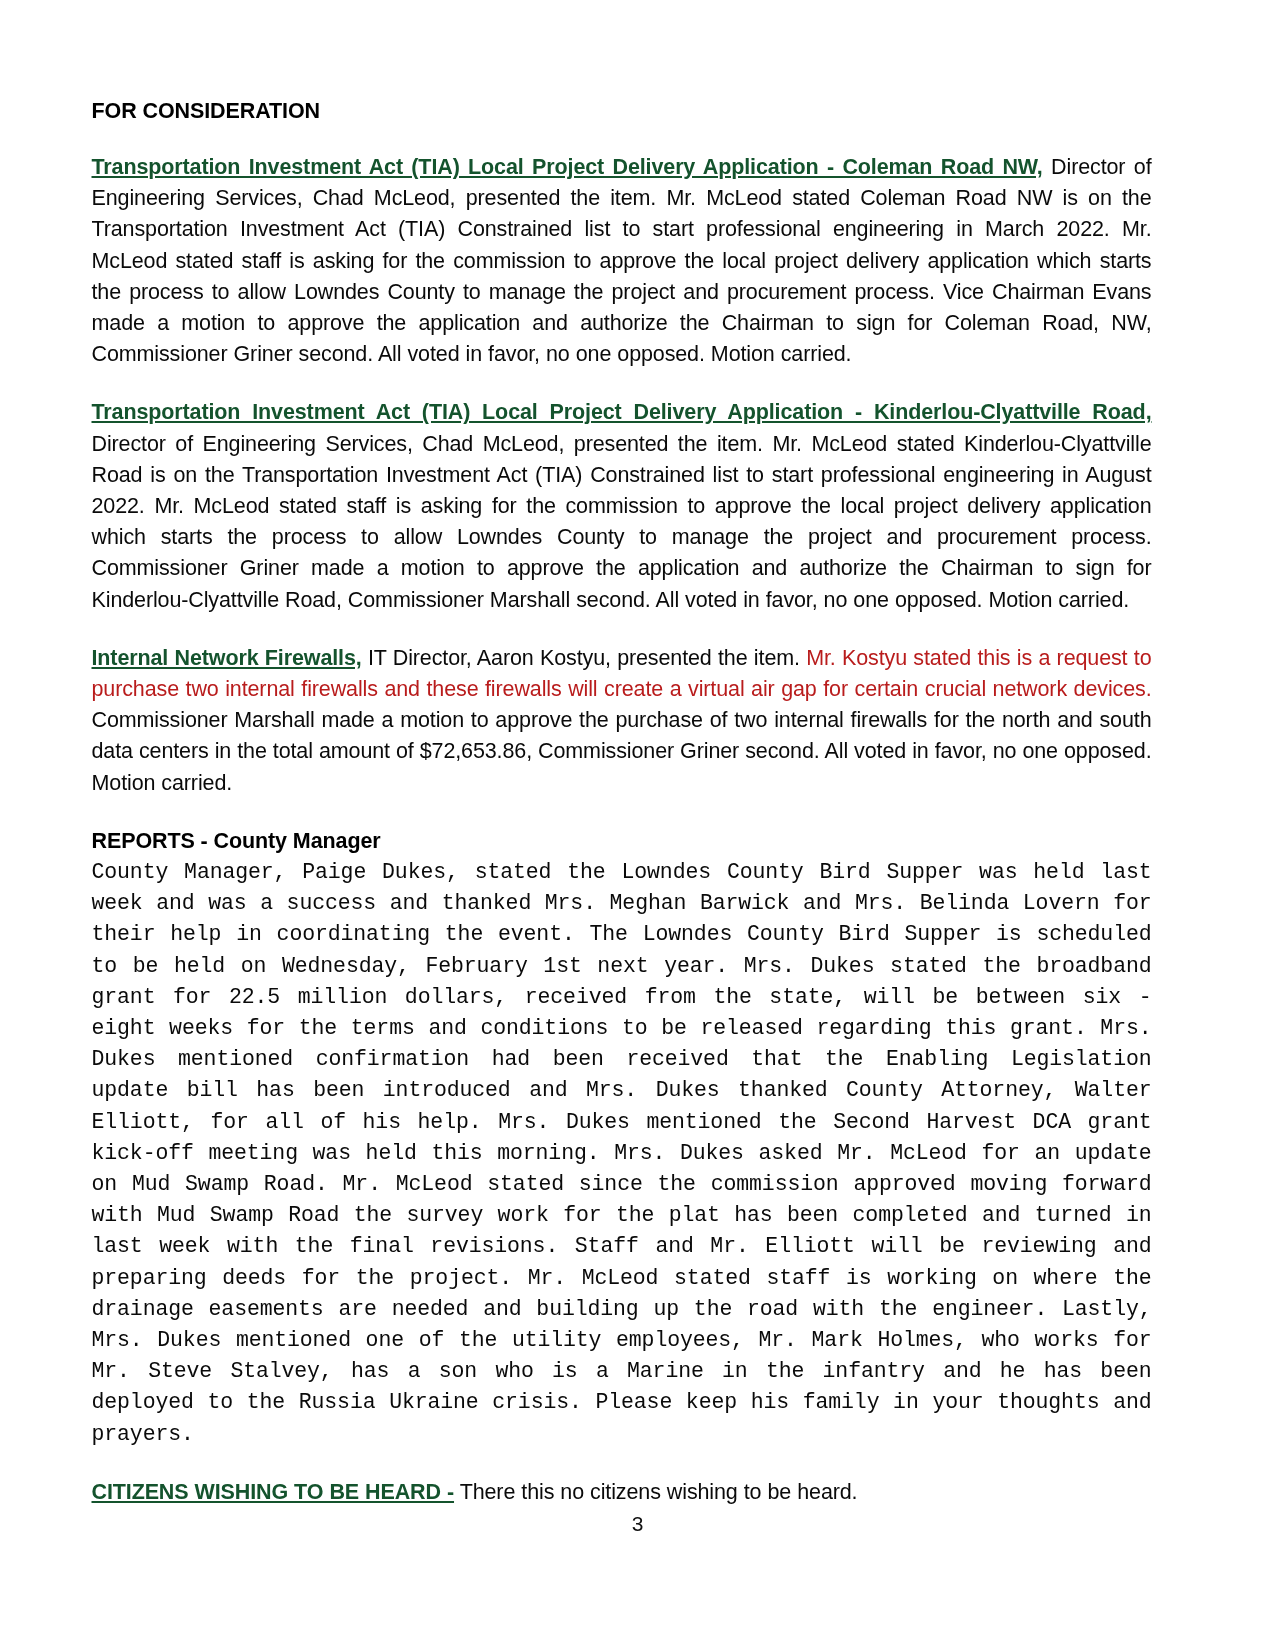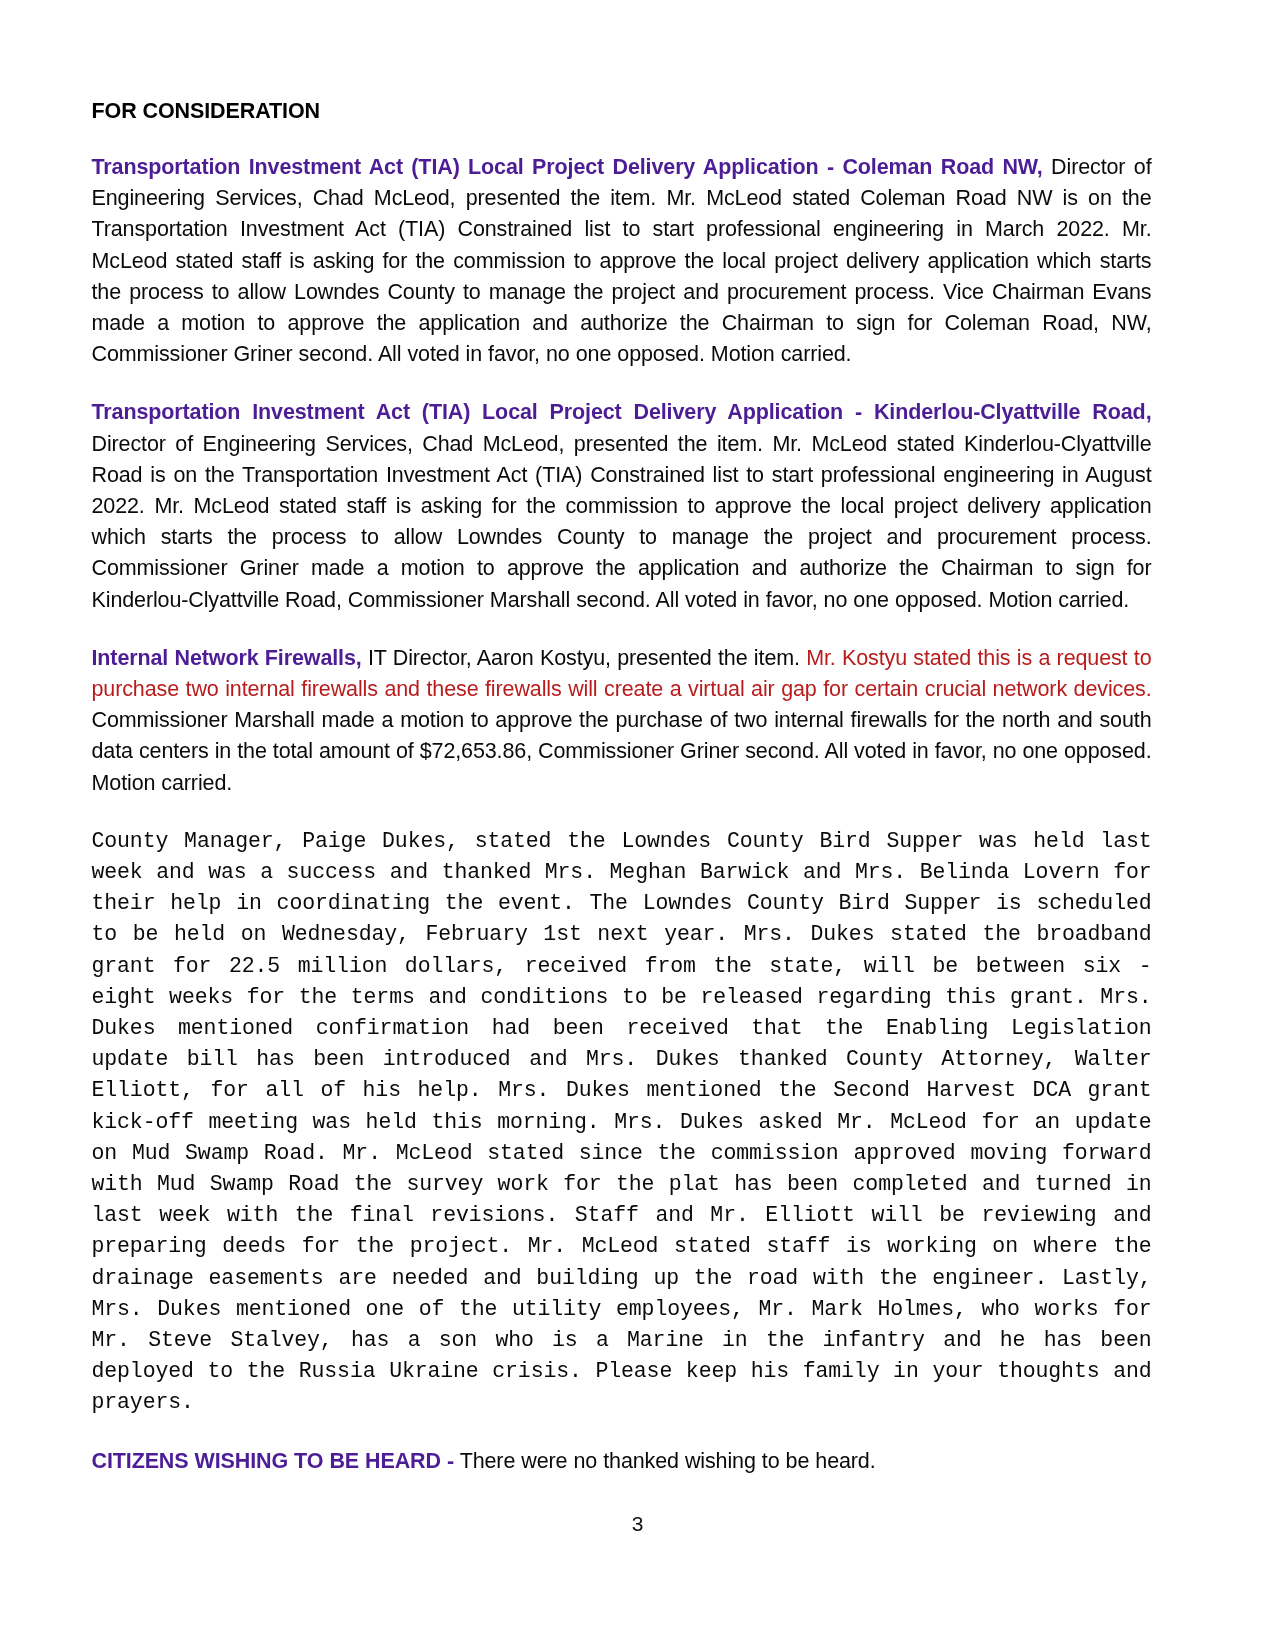--- a/index.html
+++ b/index.html
@@ -45,21 +45,22 @@
     letter-spacing: -0.12px;
     word-spacing: 0.2px;
   }
 
   p.body:last-child {
     margin-bottom: 0;
   }
 
   .lead {
     font-weight: bold;
-    color: #4c1d95;
+    color: #14532d;
+    text-decoration: underline;
   }
 
   .faded {
     color: #b91c1c;
   }
 
   .reports-block {
     margin-bottom: 27px;
   }
 
@@ -96,22 +97,23 @@
 
     <h1 class="section-heading">FOR CONSIDERATION</h1>
 
     <p class="body"><span class="lead">Transportation Investment Act (TIA) Local Project Delivery Application - Coleman Road NW,</span><span> Director of Engineering Services, Chad McLeod, presented the item.  Mr. McLeod stated Coleman Road NW is on the Transportation Investment Act (TIA) Constrained list to start professional engineering in March 2022.  Mr. McLeod stated staff is asking for the commission to approve the local project delivery application which starts the process to allow Lowndes County to manage the project and procurement process.  Vice Chairman Evans made a motion to approve the application and authorize the Chairman to sign for Coleman Road, NW, Commissioner Griner second.  All voted in favor, no one opposed.  Motion carried.</span></p>
 
     <p class="body"><span class="lead">Transportation Investment Act (TIA) Local Project Delivery Application - Kinderlou-Clyattville Road,</span><span> Director of Engineering Services, Chad McLeod, presented the item.  Mr. McLeod stated Kinderlou-Clyattville Road is on the Transportation Investment Act (TIA) Constrained list to start professional engineering in August 2022.  Mr. McLeod stated staff is asking for the commission to approve the local project delivery application which starts the process to allow Lowndes County to manage the project and procurement process.  Commissioner Griner made a motion to approve the application and authorize the Chairman to sign for Kinderlou-Clyattville Road, Commissioner Marshall second.  All voted in favor, no one opposed.  Motion carried.</span></p>
 
     <p class="body"><span class="lead">Internal Network Firewalls,</span><span> IT Director, Aaron Kostyu, presented the item. </span><span class="faded"> Mr. Kostyu stated this is a request to purchase two internal firewalls and these firewalls will create a virtual air gap for certain crucial network devices. </span><span> Commissioner Marshall made a motion to approve the purchase of two internal firewalls for the north and south data centers in the total amount of $72,653.86, Commissioner Griner second.  All voted in favor, no one opposed.  Motion carried.</span></p>
 
     <div class="reports-block">
+      <div class="reports-heading">REPORTS - County Manager</div>
       <p class="body tight" style="margin-bottom:0;">County Manager, Paige Dukes, stated the Lowndes County Bird Supper was held last week and was a success and thanked Mrs. Meghan Barwick and Mrs. Belinda Lovern for their help in coordinating the event.  The Lowndes County Bird Supper is scheduled to be held on Wednesday, February 1st next year.  Mrs. Dukes stated the broadband grant for 22.5 million dollars, received from the state, will be between six - eight weeks for the terms and conditions to be released regarding this grant.  Mrs. Dukes mentioned confirmation had been received that the Enabling Legislation update bill has been introduced and Mrs. Dukes thanked County Attorney, Walter Elliott, for all of his help.  Mrs. Dukes mentioned the Second Harvest DCA grant kick-off meeting was held this morning.  Mrs. Dukes asked Mr. McLeod for an update on Mud Swamp Road.  Mr. McLeod stated since the commission approved moving forward with Mud Swamp Road the survey work for the plat has been completed and turned in last week with the final revisions.  Staff and Mr. Elliott will be reviewing and preparing deeds for the project.  Mr. McLeod stated staff is working on where the drainage easements are needed and building up the road with the engineer.  Lastly, Mrs. Dukes mentioned one of the utility employees, Mr. Mark Holmes, who works for Mr. Steve Stalvey, has a son who is a Marine in the infantry and he has been deployed to the Russia Ukraine crisis.  Please keep his family in your thoughts and prayers.</p>
     </div>
 
-    <p class="body"><span class="lead">CITIZENS WISHING TO BE HEARD -</span><span> There were no thanked wishing to be heard.</span></p>
+    <p class="body"><span class="lead">CITIZENS WISHING TO BE HEARD -</span><span> There this no citizens wishing to be heard.</span></p>
 
   </div>
 
   <div class="page-number">3</div>
 
 </div>
 
 </body></html>

